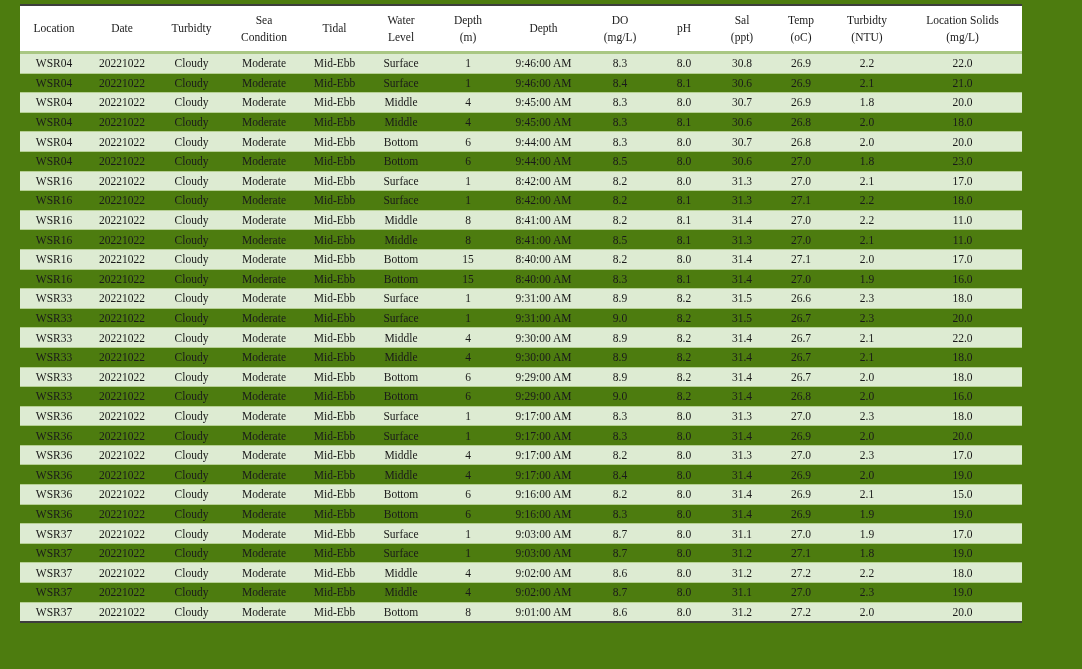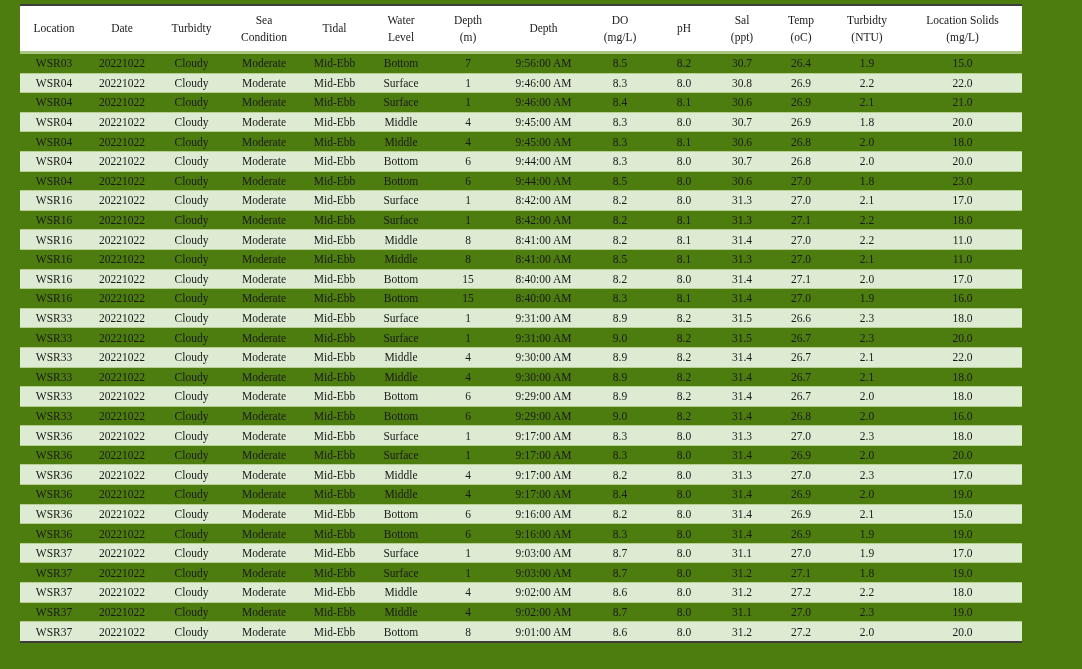--- a/index.html
+++ b/index.html
@@ -96,36 +96,20 @@
 (ppt)</th>
           <th>Temp
 (oC)</th>
           <th>Turbidty
 (NTU)</th>
           <th>Location Solids
 (mg/L)</th>
         </tr>
     </thead>
     <tbody id="table-body">
-        <tr>
-          <td>WSR03</td>
-          <td>20221022</td>
-          <td>Cloudy</td>
-          <td>Moderate</td>
-          <td>Mid-Ebb</td>
-          <td>Bottom</td>
-          <td>7</td>
-          <td>9:56:00 AM</td>
-          <td>8.5</td>
-          <td>8.2</td>
-          <td>30.7</td>
-          <td>26.4</td>
-          <td>1.9</td>
-          <td>15.0</td>
-        </tr>
         <tr class="stripe">
           <td>WSR04</td>
           <td>20221022</td>
           <td>Cloudy</td>
           <td>Moderate</td>
           <td>Mid-Ebb</td>
           <td>Surface</td>
           <td>1</td>
           <td>9:46:00 AM</td>
           <td>8.3</td>

